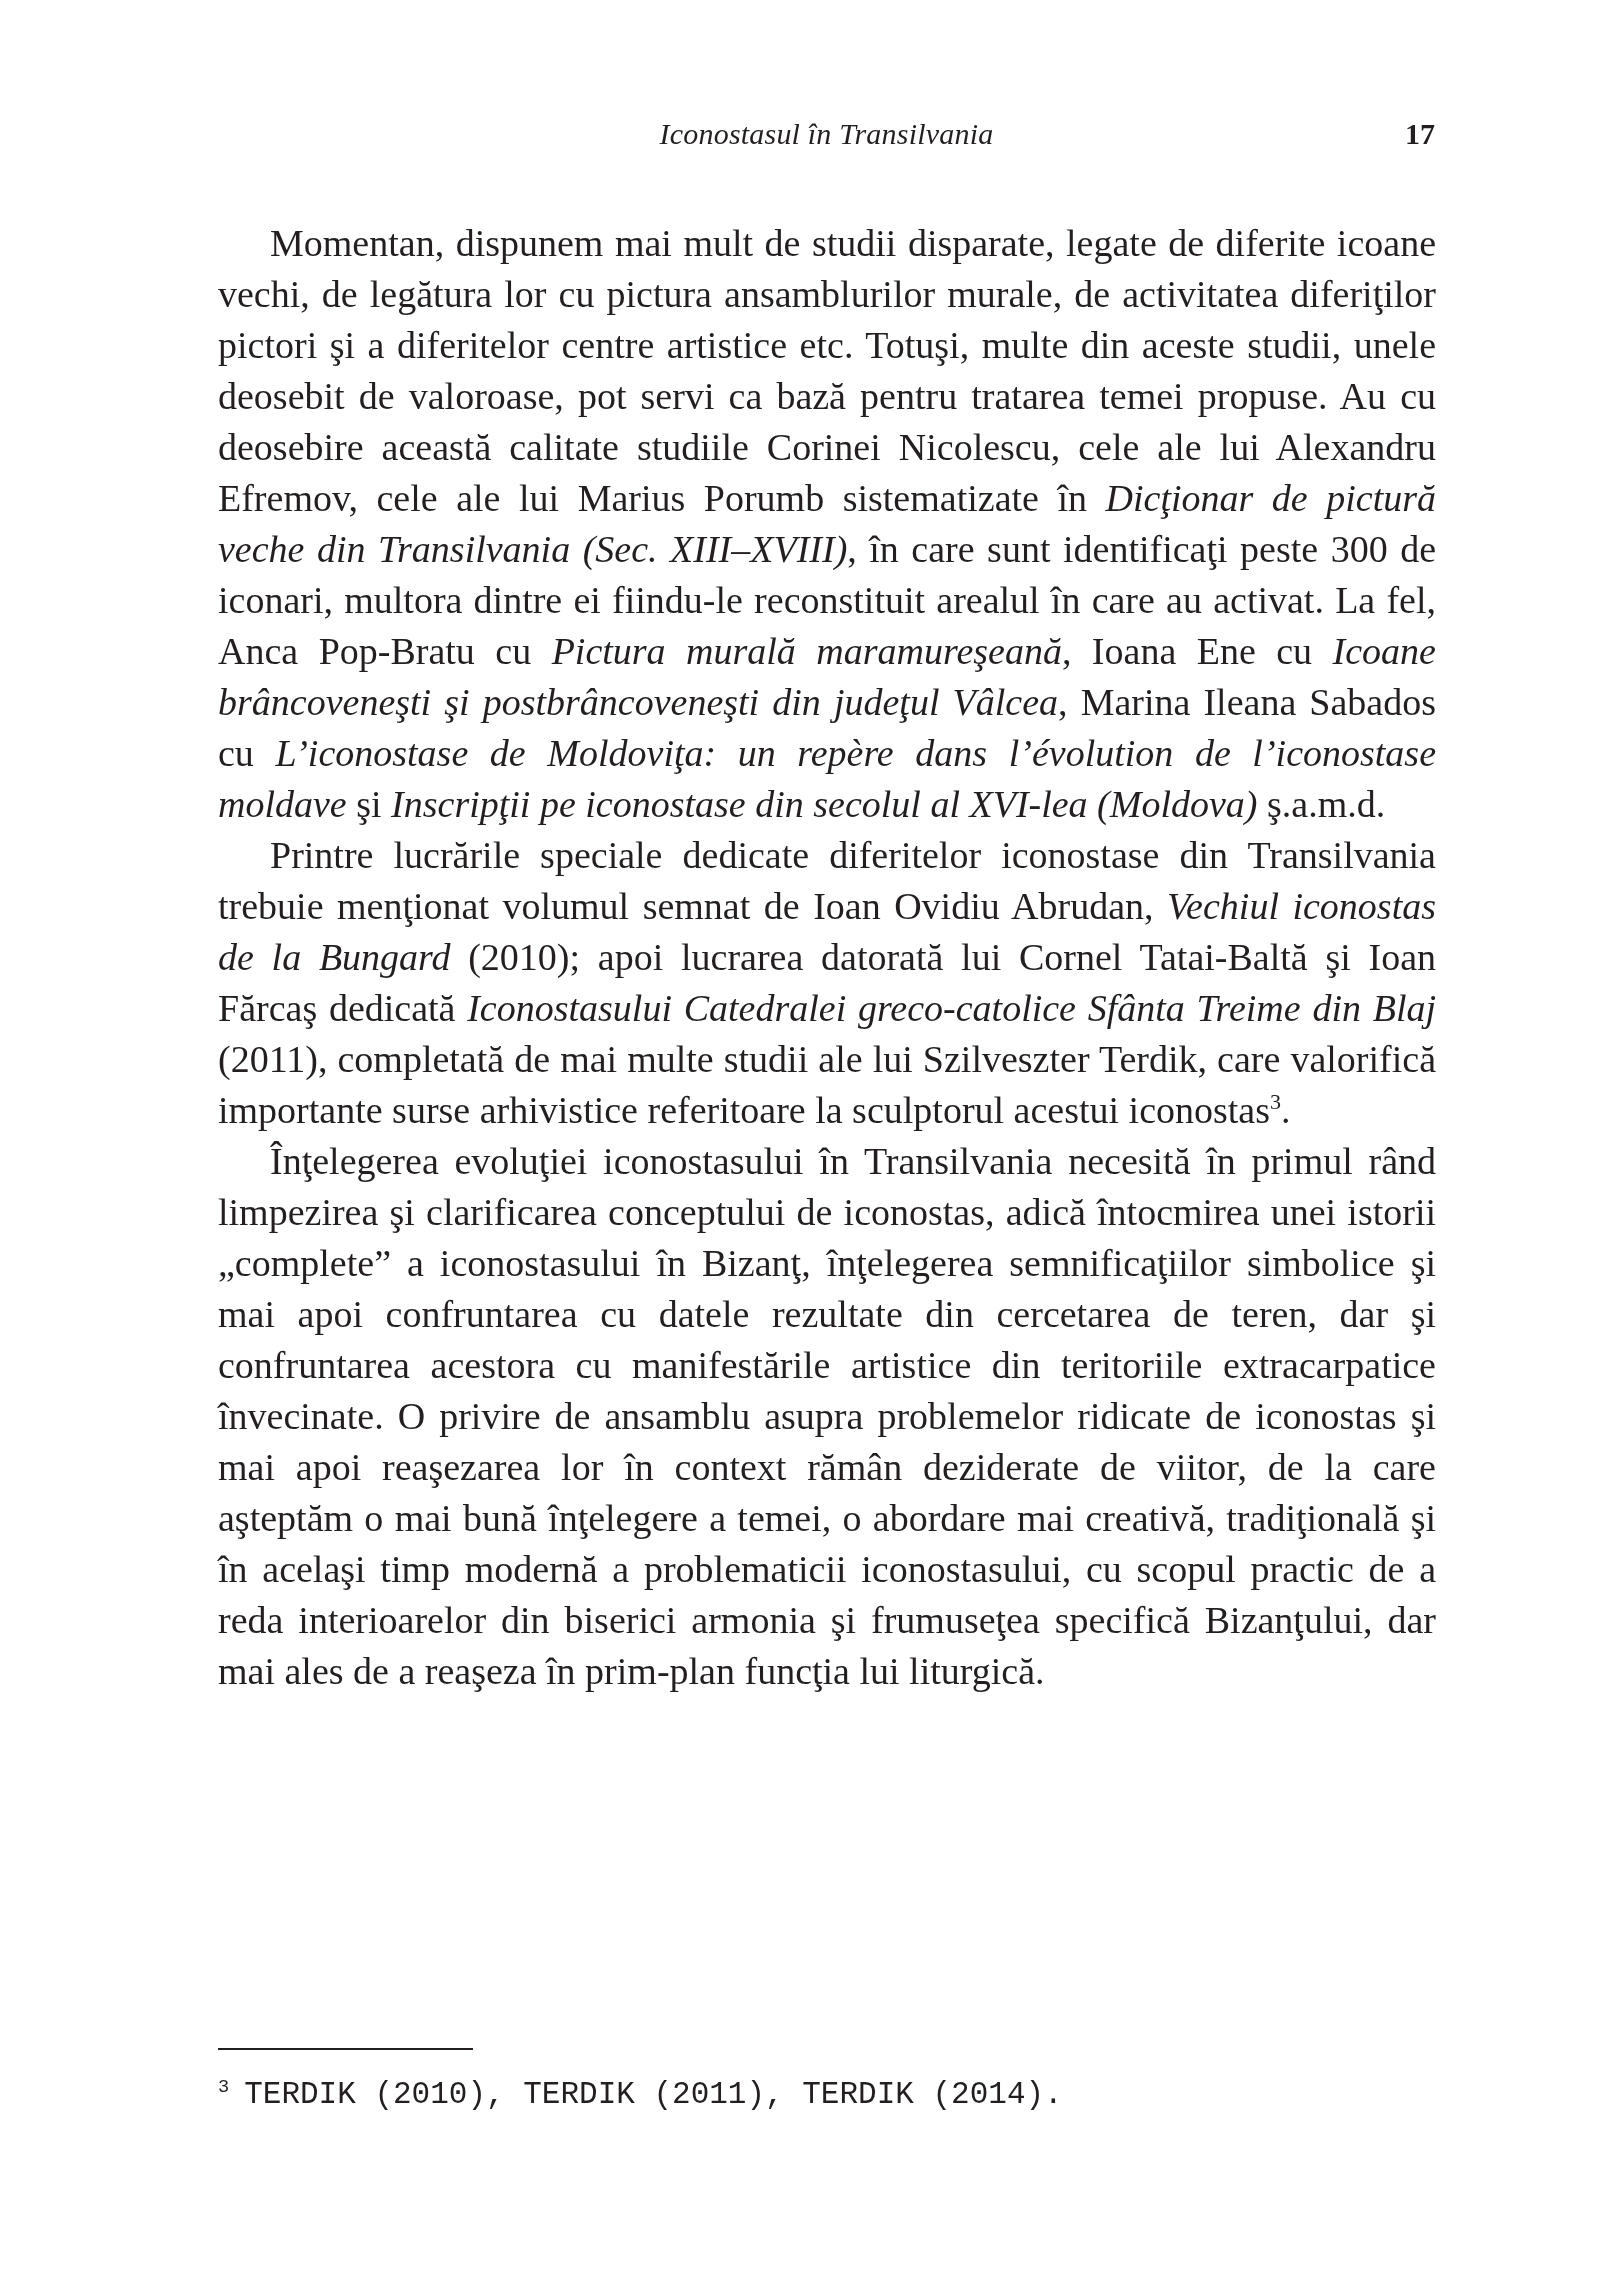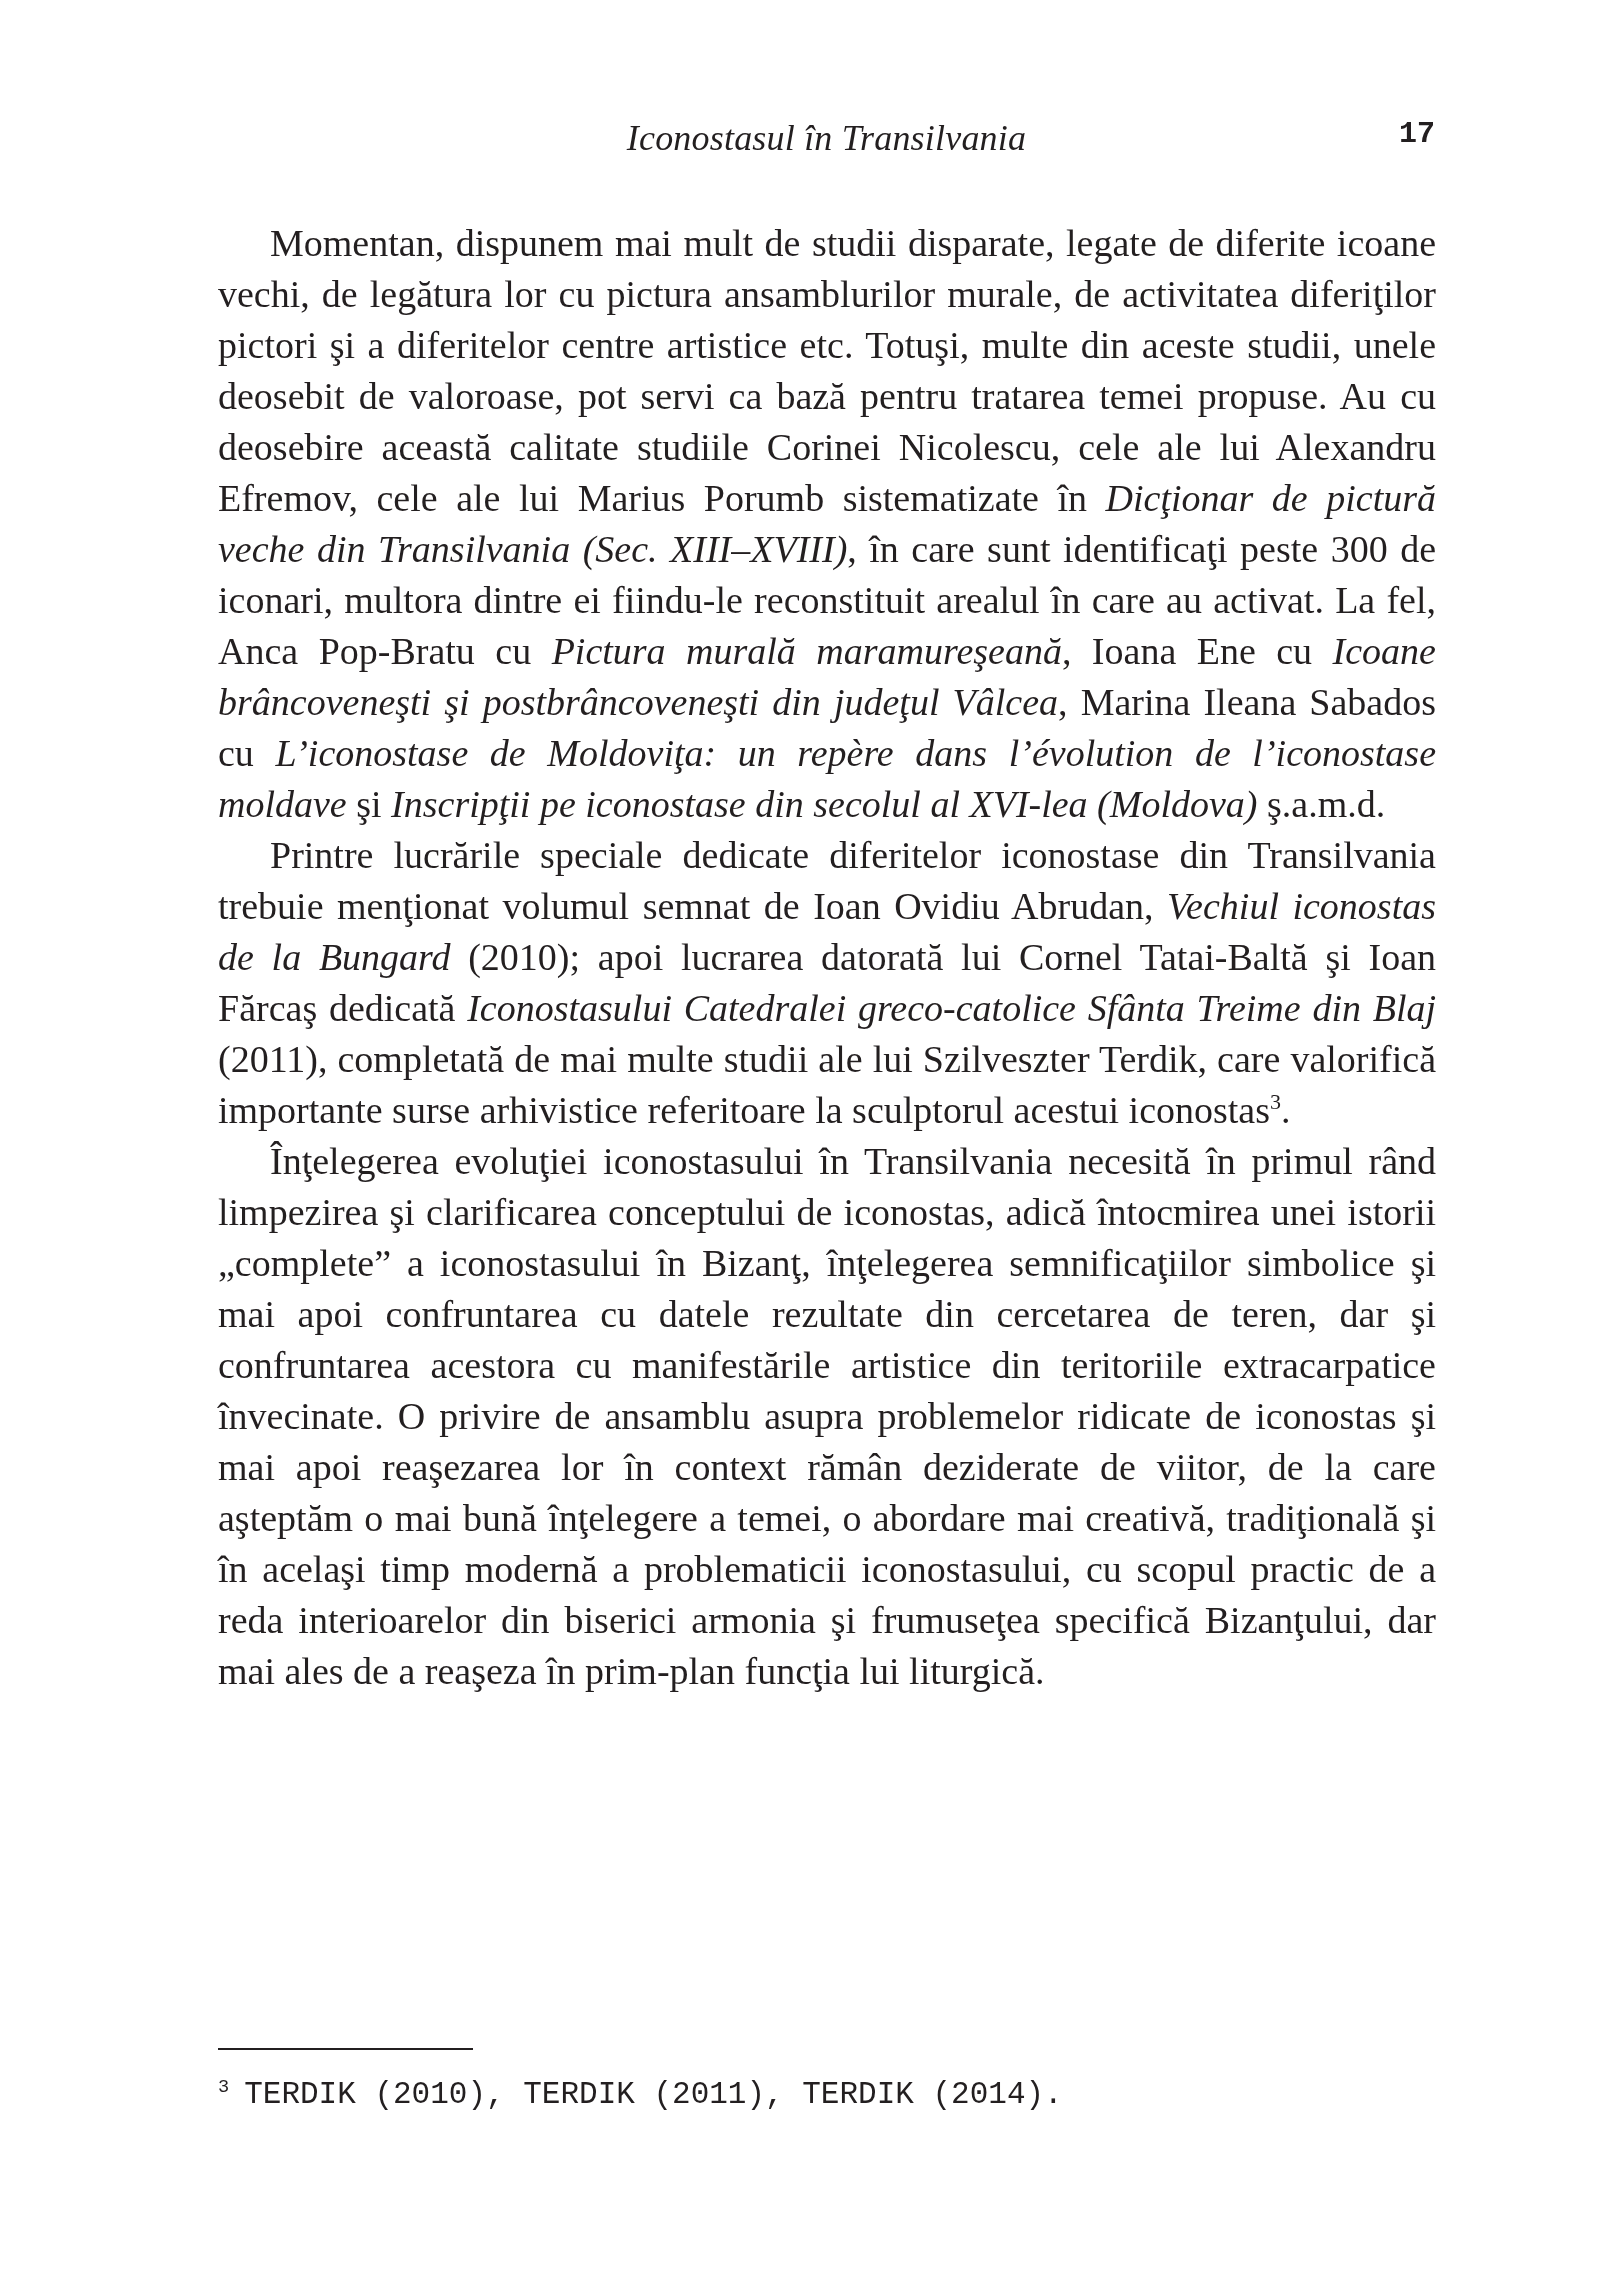--- a/index.html
+++ b/index.html
@@ -4,24 +4,24 @@
 <style>
   html, body { margin: 0; padding: 0; background: #ffffff; }
   body { width: 1616px; height: 2295px; position: relative; overflow: hidden; color: #231f20; }
   .page { position: absolute; left: 0; top: 0; width: 1616px; height: 2295px; background: #fff; }
   .running-head {
     position: absolute; top: 117px; left: 218px; width: 1217px; height: 51px;
     font-family: "Liberation Serif", "DejaVu Serif", serif;
   }
   .running-title {
     position: absolute; left: 0; right: 0; text-align: center; top: 0;
-    font-style: italic; font-size: 36px; letter-spacing: 0.2px;
+    font-style: italic; font-size: 30px; letter-spacing: 0.2px;
   }
   .page-number {
-    position: absolute; right: 0; top: 0; font-family: Liberation Mono, monospace;
+    position: absolute; right: 0; top: 0; font-family: Liberation Serif, serif;
     font-size: 30px; font-weight: bold;
   }
   .body-text {
     position: absolute; top: 218px; left: 218px; width: 1218px;
     font-family: "Liberation Serif", "DejaVu Serif", serif;
     font-size: 38px; line-height: 51px; text-align: justify;
     hyphens: manual;
   }
   .body-text p { margin: 0; text-indent: 52px; }
   .body-text em { font-style: italic; }

